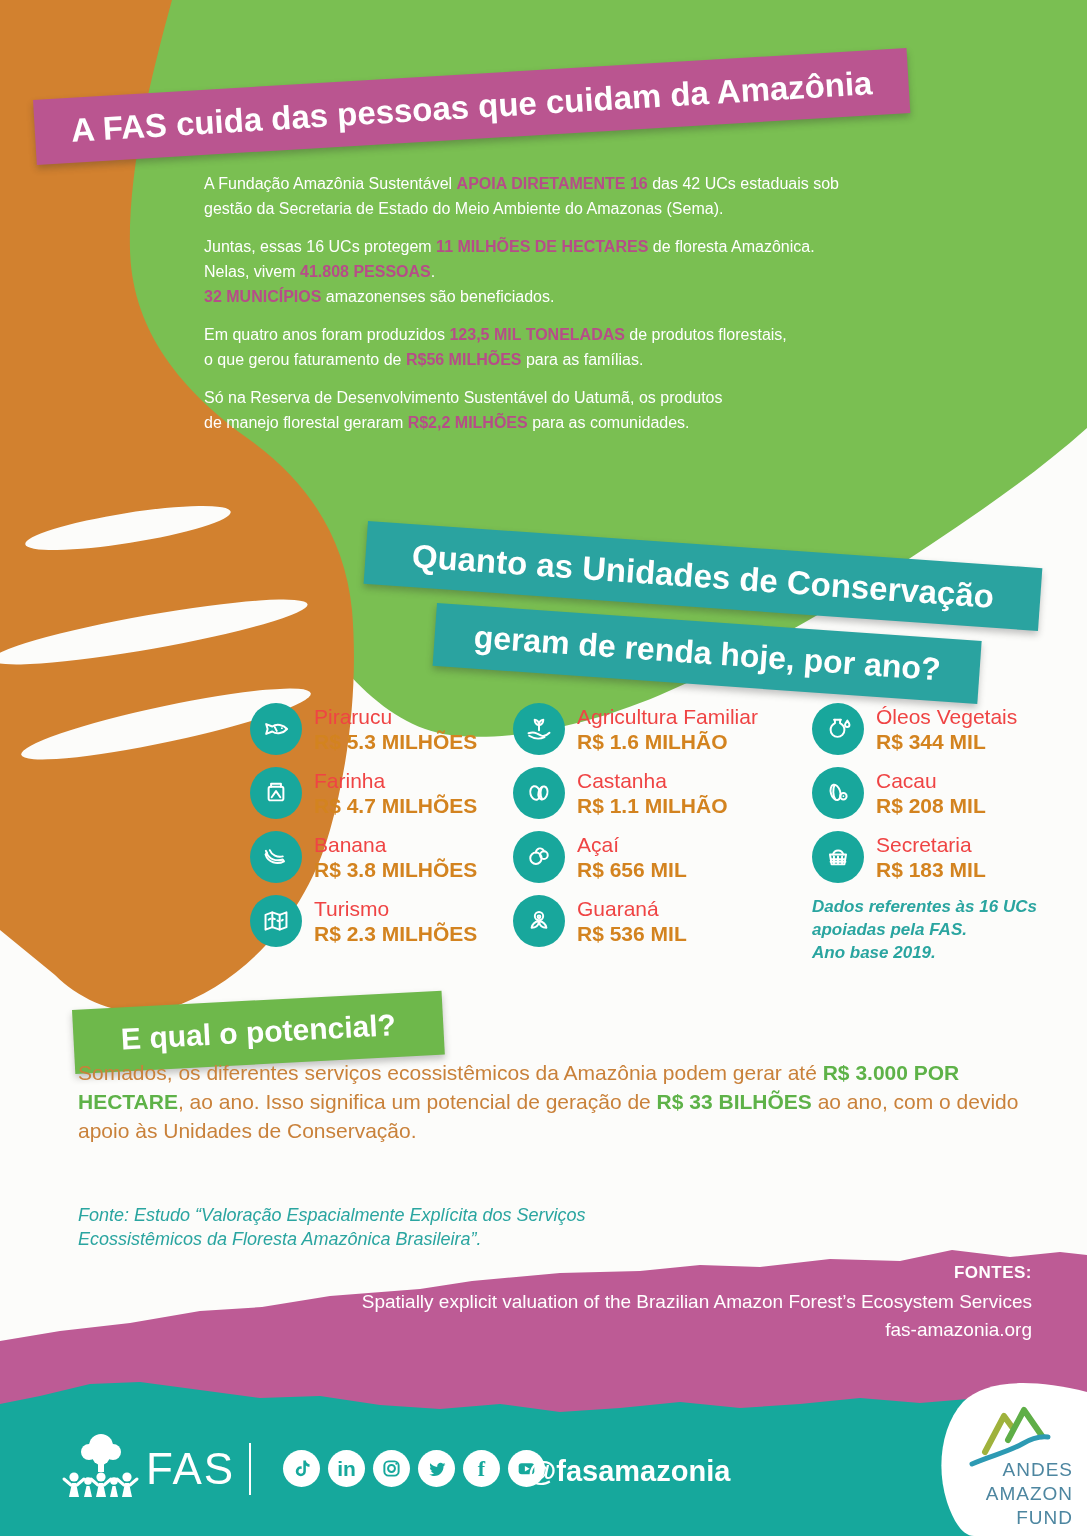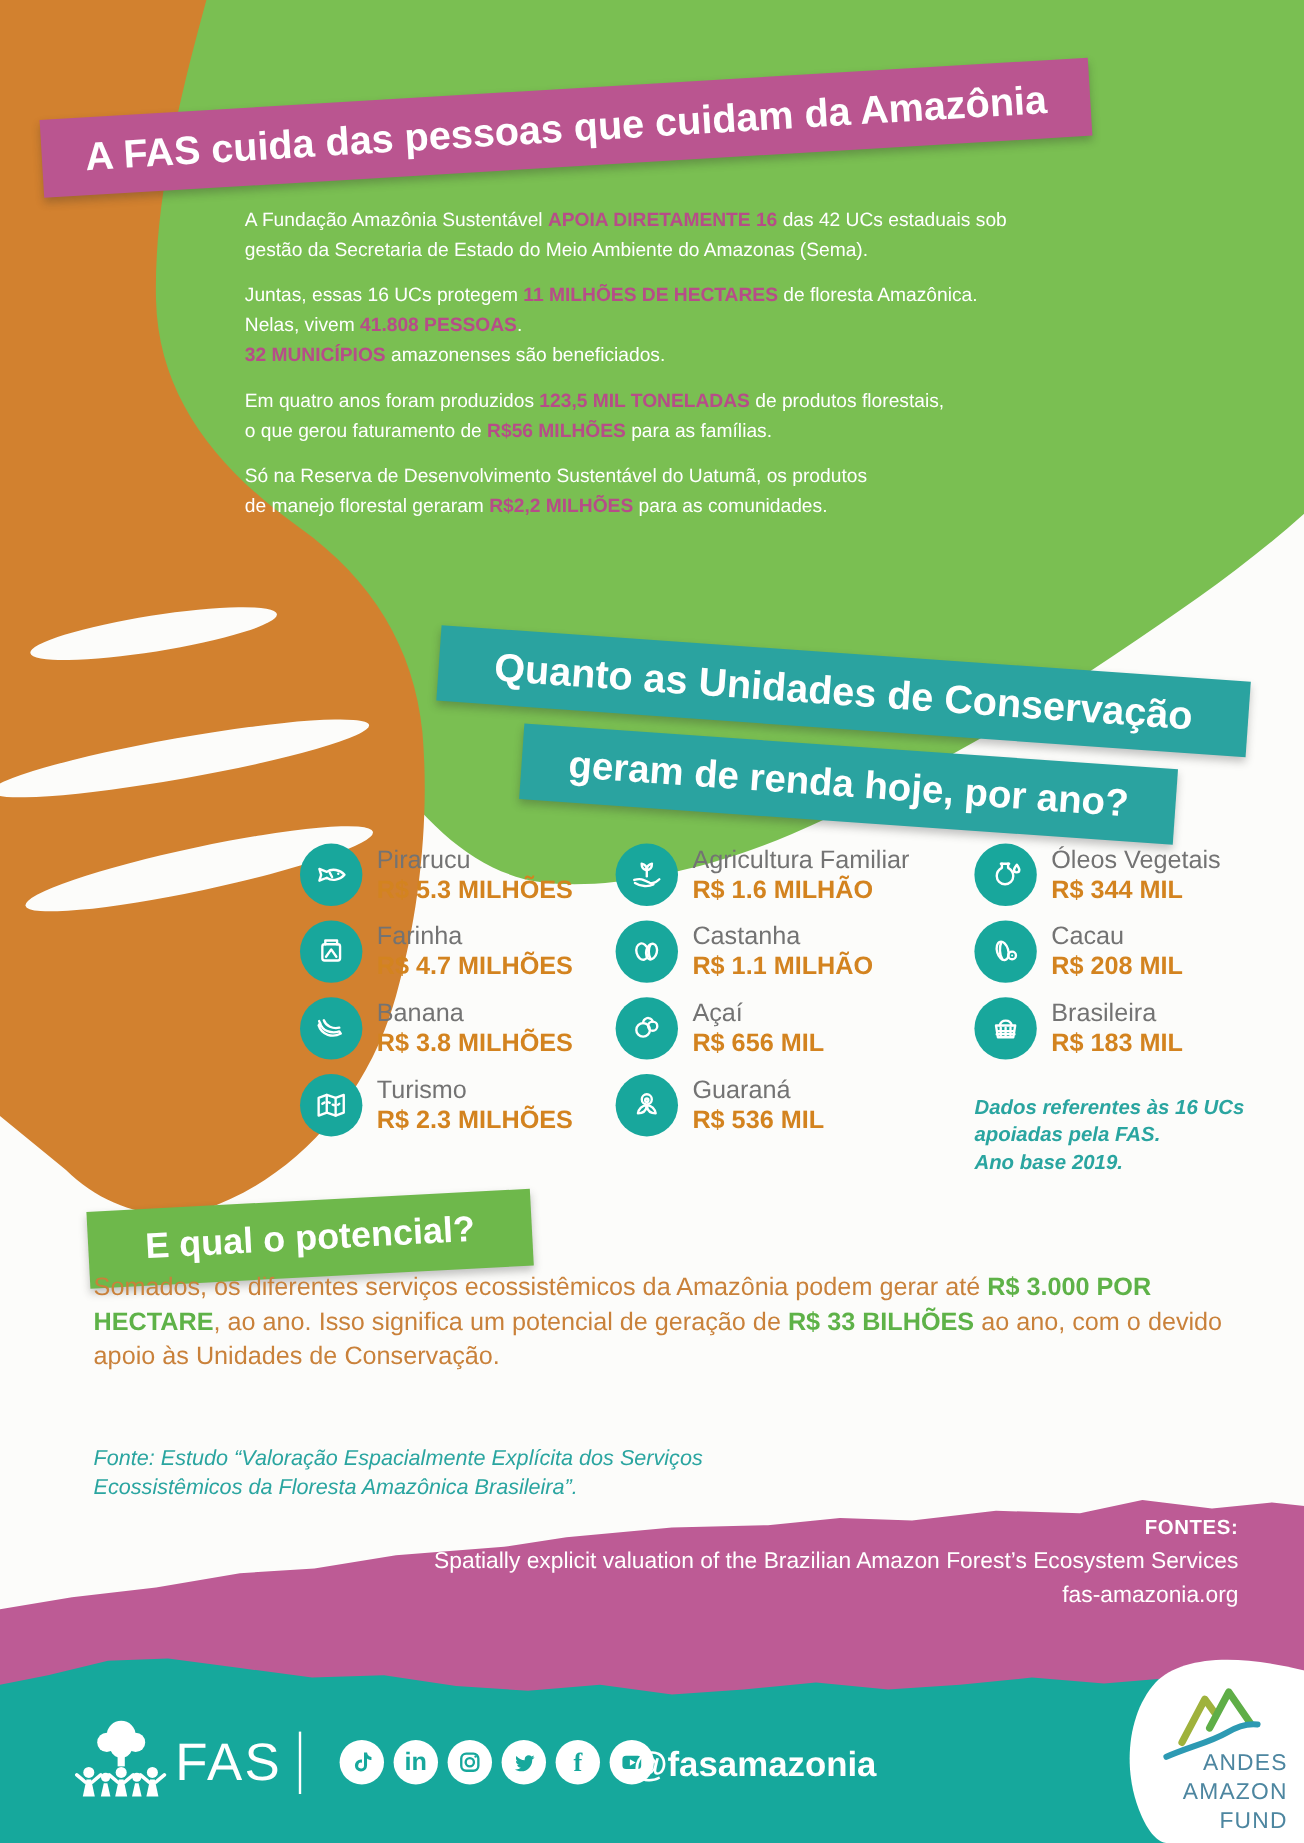--- a/index.html
+++ b/index.html
@@ -27,23 +27,23 @@
   .hl-pink{color:#b64d88;font-weight:bold;}
 
   
   .col{position:absolute;top:703px;display:flex;flex-direction:column;gap:12px;}
   .col1{left:250px;} .col2{left:513px;} .col3{left:812px;}
   .item{display:flex;align-items:center;gap:12px;height:52px;}
   .badge{width:52px;height:52px;border-radius:50%;background:#18a79c;flex:0 0 52px;
          display:flex;align-items:center;justify-content:center;}
   .badge svg{width:32px;height:32px;stroke:#fff;fill:none;
              stroke-width:1.6;stroke-linecap:round;stroke-linejoin:round;}
-  .item-label{font-size:21px;color:#737373;line-height:24px;}
+  .item-label{font-size:21px;color:#ef4444;line-height:24px;}
   .item-value{font-size:21px;color:#d3831f;font-weight:bold;line-height:25px;}
-  .note{margin-top:16px;width:230px;color:#2aa5a0;font-style:italic;font-weight:bold;
+  .note{margin-top:0;width:230px;color:#2aa5a0;font-style:italic;font-weight:bold;
         font-size:17px;line-height:23px;}
 
   
   .potential{position:absolute;left:78px;top:1058px;width:955px;color:#c9813a;
              font-size:21px;line-height:29px;}
   .hl-green{color:#5eb248;font-weight:bold;}
   .fonte{position:absolute;left:78px;top:1203px;color:#2aa5a0;font-style:italic;
          font-size:18px;line-height:24px;}
 
   
@@ -250,21 +250,21 @@
     <div class="item">
       <div class="badge">
           <svg viewBox="0 0 26 26">
             <path d="M9 11 A 4.2 4.2 0 0 1 17.2 11"></path>
             <path d="M6.5 11 H19.5 L18.2 19 H7.8 Z"></path>
             <path d="M9.7 12.5 V18 M13 12.5 V18 M16.3 12.5 V18"></path>
             <path d="M7.3 14.8 H18.7 M7 16.9 H19"></path>
           </svg>
         </div>
       <div>
-          <div class="item-label">Brasileira</div>
+          <div class="item-label">Secretaria</div>
           <div class="item-value">R$ 183 MIL</div>
         </div>
     </div>
     <div class="note">
       <span>Dados referentes às 16 UCs</span><br>
       <span>apoiadas pela FAS.</span><br>
       <span>Ano base 2019.</span>
     </div>
   </div>
 

